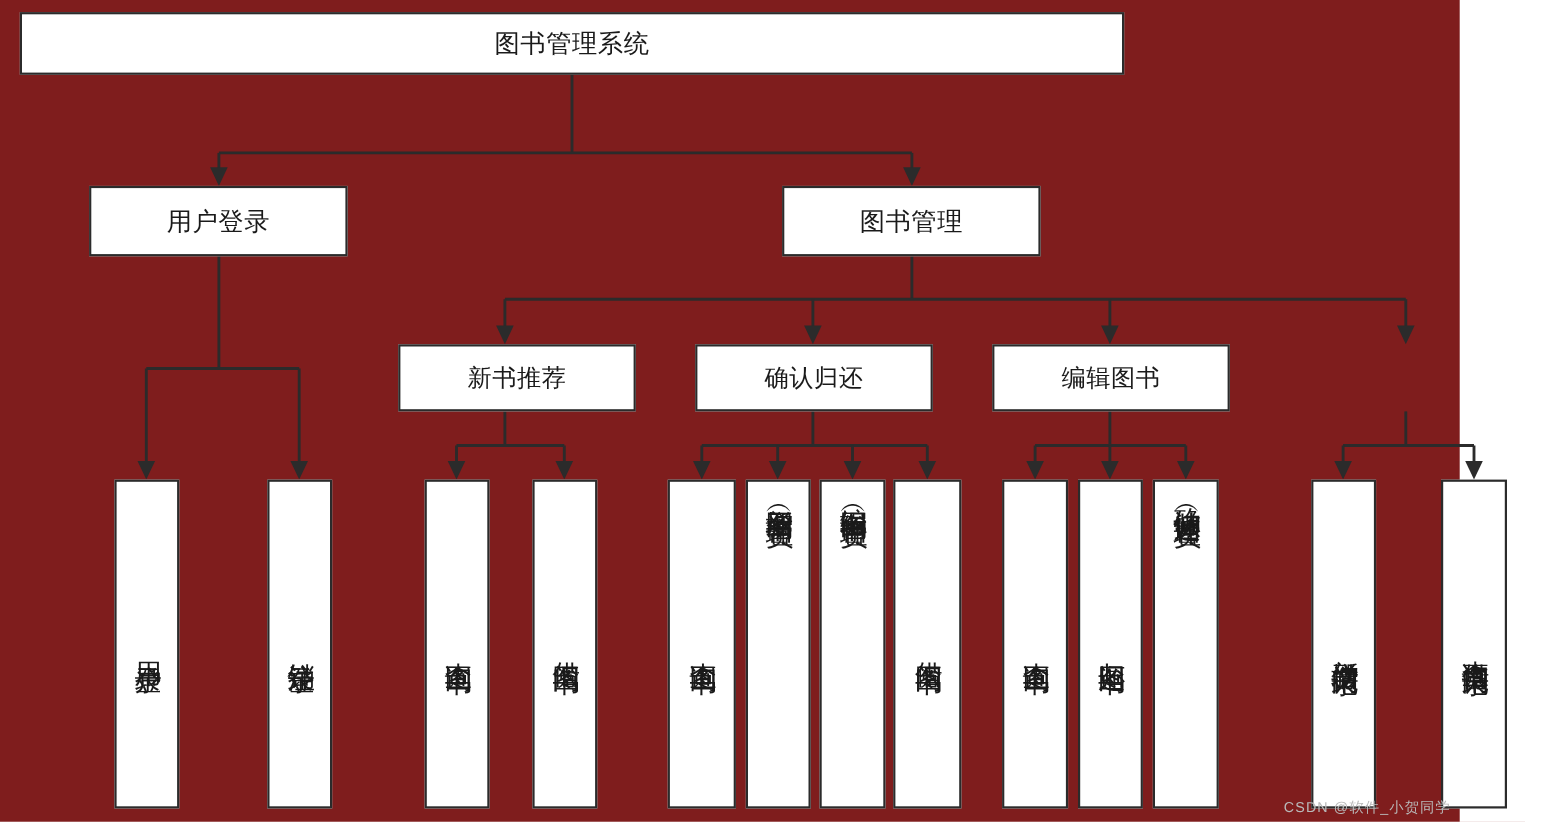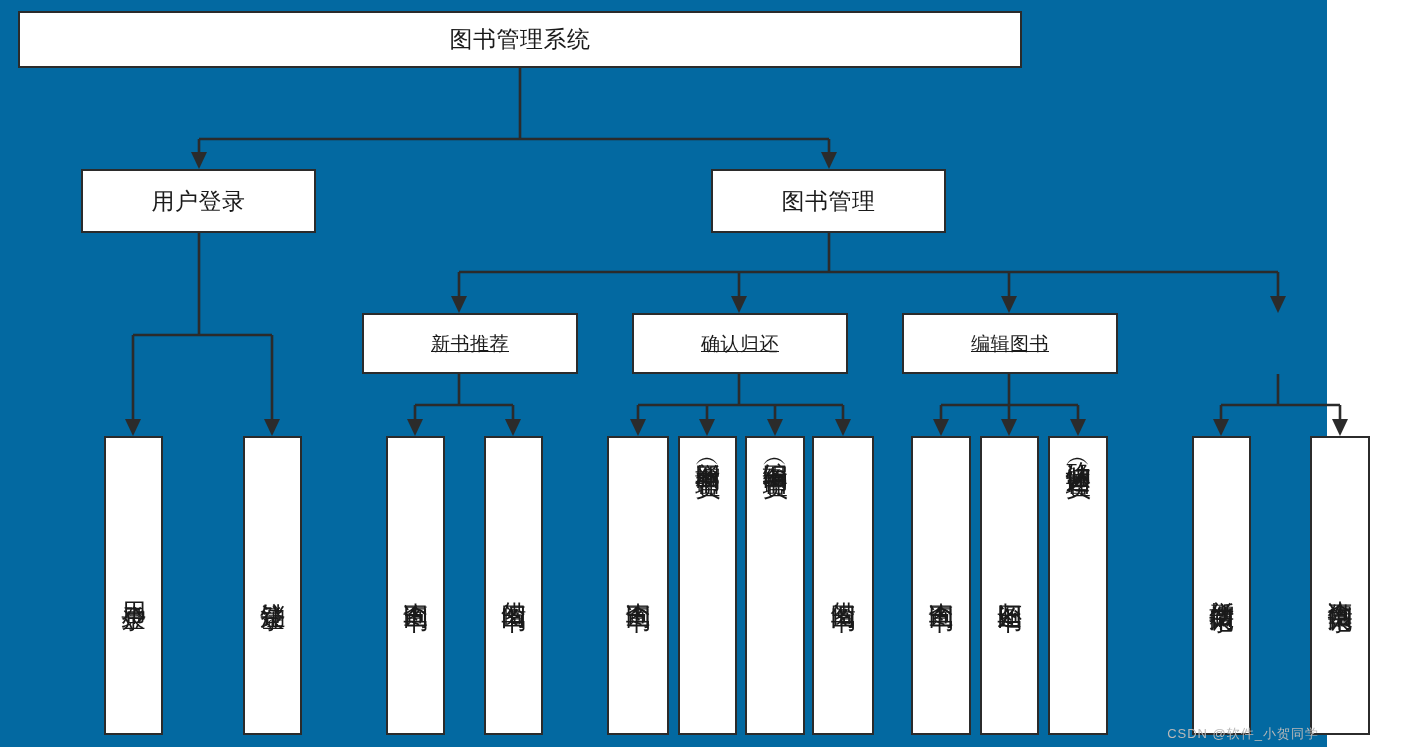--- a/index.html
+++ b/index.html
@@ -1,25 +1,25 @@
 <!DOCTYPE html>
 <html><head>
 <meta charset="utf-8">
 <style>
   html,body{margin:0;padding:0;background:#ffffff;}
   body{width:1405px;height:747px;overflow:hidden;font-family:"Liberation Sans","DejaVu Sans",sans-serif;}
-  #canvas{position:relative;width:1327px;height:747px;background:#0369a1;text-align:right;}
+  #canvas{position:relative;width:1327px;height:747px;background:#7f1d1d;text-align:right;}
 
   .node{position:absolute;box-sizing:border-box;background:#ffffff;border:2.5px solid #2b2b2b;}
   .node .label{
     position:absolute;inset:0;display:flex;align-items:center;justify-content:center;
     color:#1a1a1a;white-space:nowrap;letter-spacing:0.5px;
   }
   .node.h .label{font-size:23px;}
-  .node.h2 .label{font-size:19px;text-decoration:underline;}
+  .node.h2 .label{font-size:22px;}
 
   
   .node.v .label{
     writing-mode:vertical-rl;text-orientation:upright;
     font-size:25px;line-height:1.02;letter-spacing:2px;
     align-items:center;justify-content:center;
     padding:4px 0;
   }
   .node.v .label.anchor-top{justify-content:flex-start;}
 

